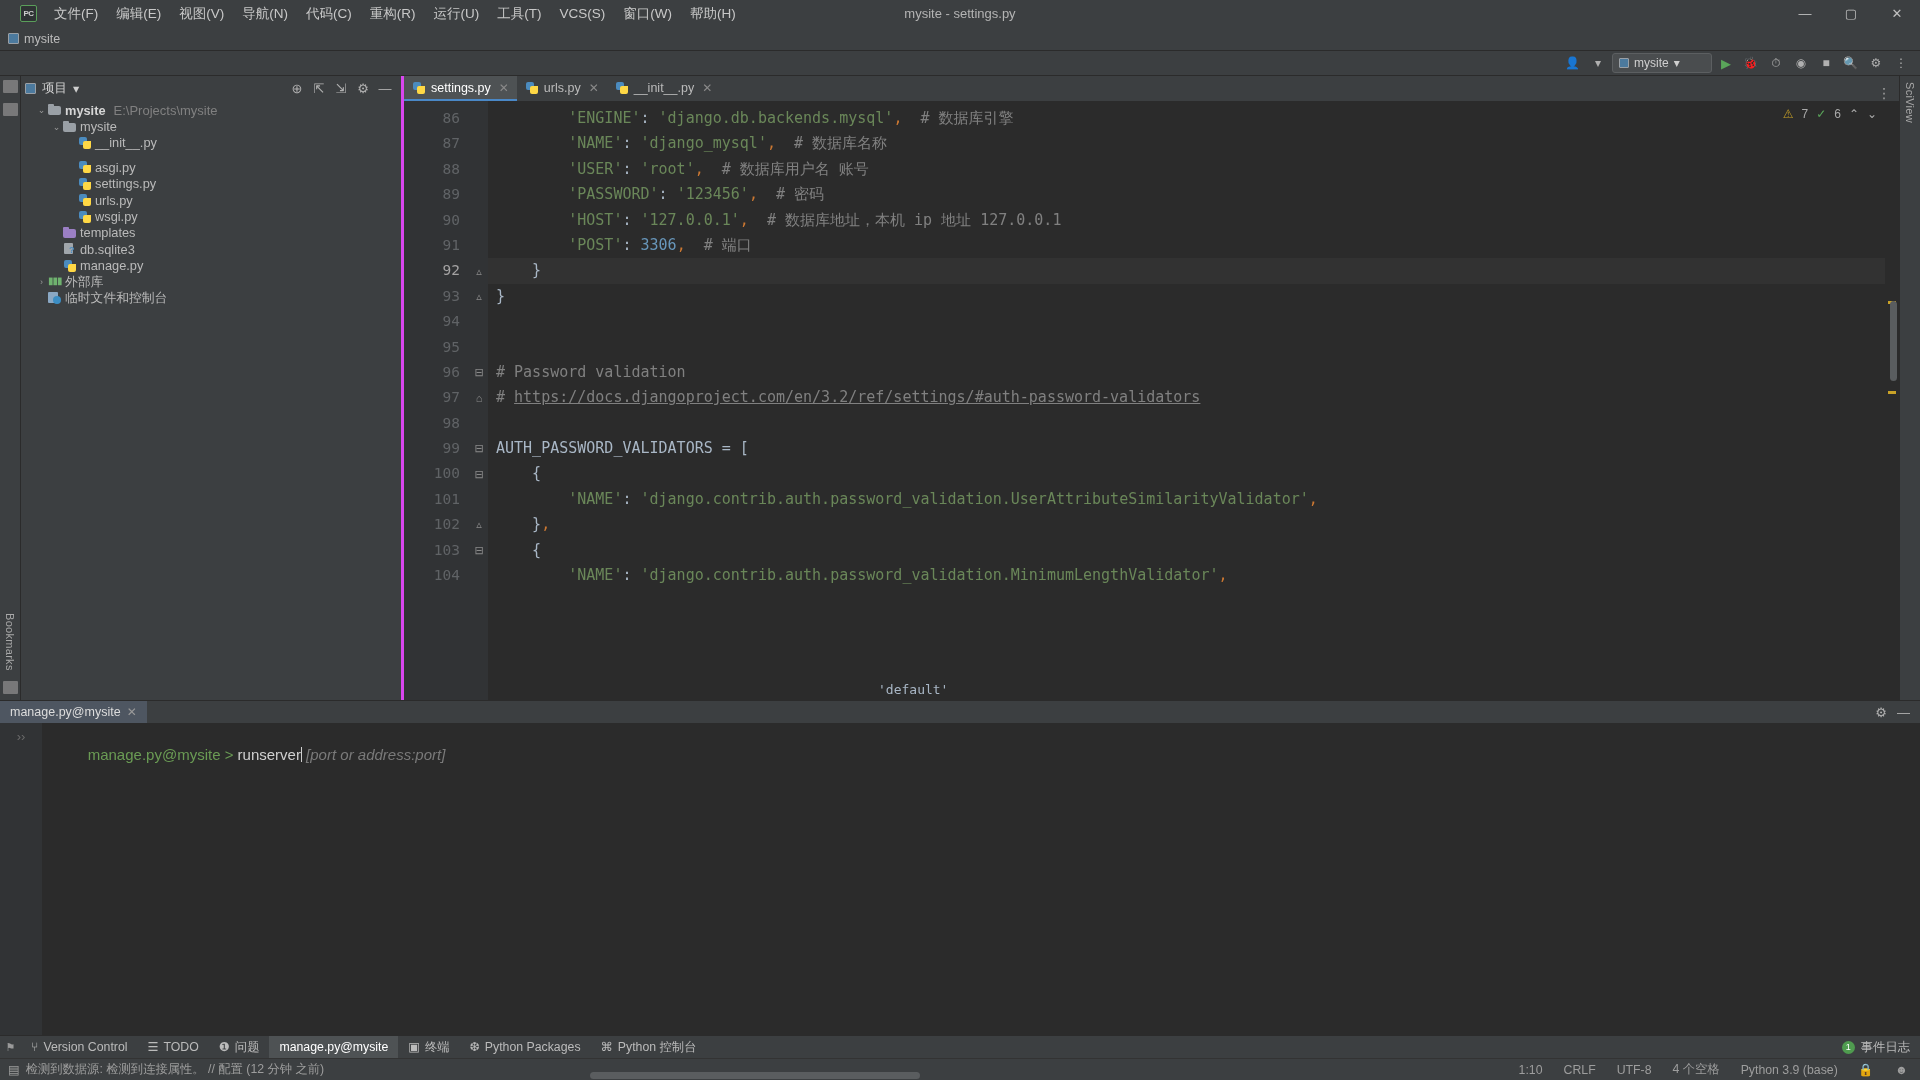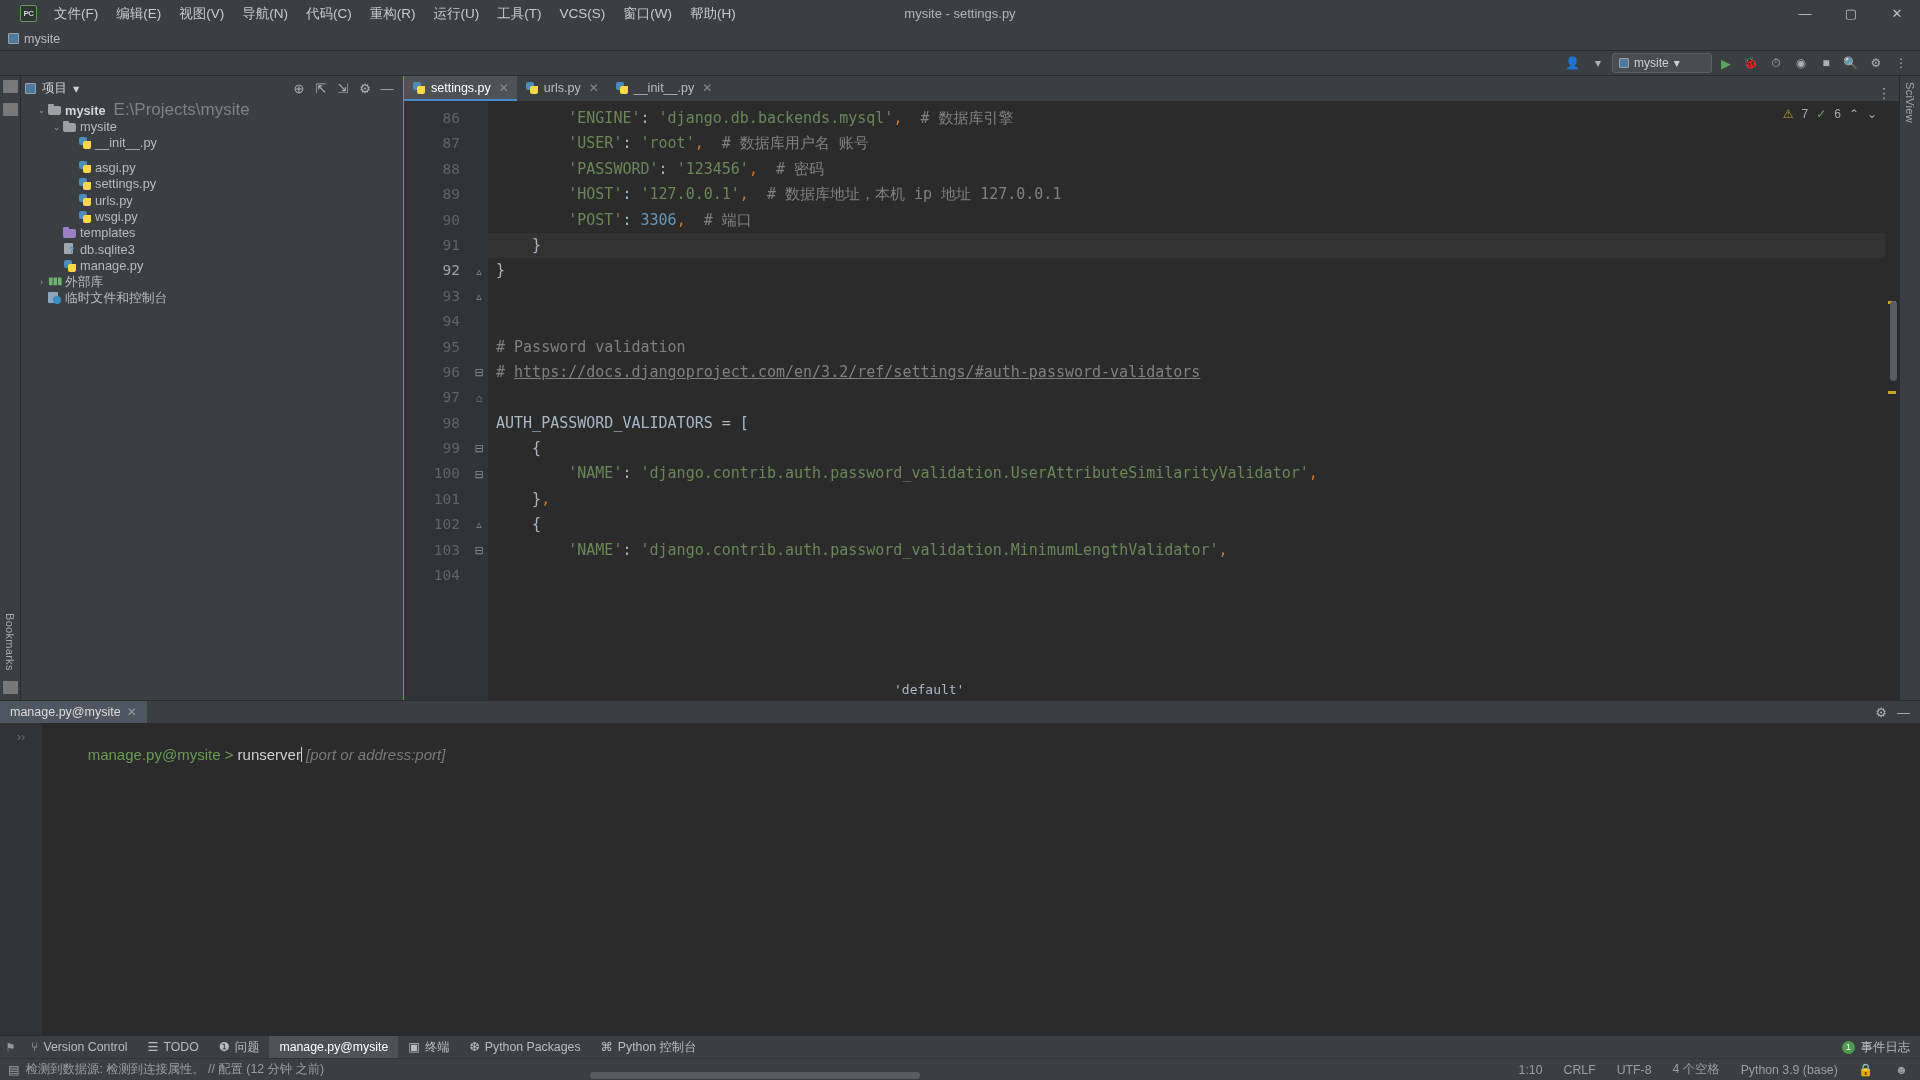--- a/index.html
+++ b/index.html
@@ -56,30 +56,30 @@
   .body-row { flex: 1 1 auto; display: flex; min-height: 0; }
 
   .left-rail {
     width: 21px; background: #3c3f41; border-right: 1px solid #2b2b2b;
     display: flex; flex-direction: column; align-items: center; padding-top: 4px; gap: 10px;
   }
   .rail-vert { writing-mode: vertical-rl; font-size: 11px; color: #a9a9a9; letter-spacing: 0.3px; }
   .rail-ico { width: 15px; height: 13px; background: #8c8c8c; border-radius: 1px; opacity: .75; }
 
   
-  .project-panel { width: 383px; background: #3c3f41; display: flex; flex-direction: column; border-right: 1px solid #d946ef; }
+  .project-panel { width: 383px; background: #3c3f41; display: flex; flex-direction: column; border-right: 3px solid #d946ef; }
   .pp-header { height: 24px; display: flex; align-items: center; padding: 0 4px; gap: 5px; font-size: 12.5px; }
   .pp-title { display: flex; align-items: center; gap: 6px; color: #cfcfcf; }
   .pp-icons { margin-left: auto; display: flex; align-items: center; gap: 6px; padding-right: 4px; }
   .pp-ico { width: 16px; height: 16px; display: flex; align-items: center; justify-content: center; color: #b0b0b0; font-size: 13px; }
   .tree { flex: 1; overflow: hidden; font-size: 12.8px; padding-top: 2px; }
   .tree-row { display: flex; align-items: center; height: 16.4px; white-space: nowrap; color: #bababa; }
   .tree-row .arrow { width: 13px; text-align: center; font-size: 9px; color: #9a9a9a; }
   .tree-row .fname { margin-left: 3px; }
-  .tree-row .loc { color: #808080; margin-left: 8px; font-size: 17px; }
+  .tree-row .loc { color: #808080; margin-left: 8px; font-size: 13px; }
   .bold { font-weight: bold; color: #d6d6d6; }
   .ico { width: 14px; height: 14px; display: inline-block; position: relative; flex: 0 0 14px; }
   .ico.folder::before { content: ""; position: absolute; left: 0; top: 3px; width: 13px; height: 9px;
                         background: #9aa0a6; border-radius: 1px 2px 2px 2px; }
   .ico.folder::after  { content: ""; position: absolute; left: 0; top: 1px; width: 6px; height: 3px; background: #9aa0a6; border-radius: 1px; }
   .ico.folder.purple::before { background: #9b7fc4; } .ico.folder.purple::after { background: #9b7fc4; }
   .ico.folder.mod::before { background: #9aa0a6; } 
   .ico.py::before { content: ""; position: absolute; left: 1px; top: 1px; width: 8px; height: 8px;
                     background: #4b8bbe; border-radius: 2px 2px 0 2px; }
   .ico.py::after  { content: ""; position: absolute; left: 5px; top: 5px; width: 8px; height: 8px;
@@ -376,20 +376,21 @@
             <div class="fmark"></div>
             <div class="fmark">⊟</div>
             <div class="fmark">⊟</div>
             <div class="fmark"></div>
             <div class="fmark">▵</div>
             <div class="fmark">⊟</div>
             <div class="fmark"></div>
           </div>
         <div class="code-area" id="code-area">
             <div class="cline"><span>        </span><span class="s-str">'ENGINE'</span><span>: </span><span class="s-str">'django.db.backends.mysql'</span><span class="s-punc">,</span><span class="s-com">  # 数据库引擎</span></div>
+            <div class="cline"><span>        </span><span class="s-str">'NAME'</span><span>: </span><span class="s-str">'django_mysql'</span><span class="s-punc">,</span><span class="s-com">  # 数据库名称</span></div>
             <div class="cline"><span>        </span><span class="s-str">'USER'</span><span>: </span><span class="s-str">'root'</span><span class="s-punc">,</span><span class="s-com">  # 数据库用户名 账号</span></div>
             <div class="cline"><span>        </span><span class="s-str">'PASSWORD'</span><span>: </span><span class="s-str">'123456'</span><span class="s-punc">,</span><span class="s-com">  # 密码</span></div>
             <div class="cline"><span>        </span><span class="s-str">'HOST'</span><span>: </span><span class="s-str">'127.0.0.1'</span><span class="s-punc">,</span><span class="s-com">  # 数据库地址，本机 ip 地址 127.0.0.1</span></div>
             <div class="cline"><span>        </span><span class="s-str">'POST'</span><span>: </span><span class="s-num">3306</span><span class="s-punc">,</span><span class="s-com">  # 端口</span></div>
             <div class="cline cur"><span>    }</span></div>
             <div class="cline"><span>}</span></div>
             <div class="cline">&nbsp;</div>
             <div class="cline">&nbsp;</div>
             <div class="cline"><span class="s-com"># Password validation</span></div>
             <div class="cline"><span class="s-com"># </span><span class="s-link">https://docs.djangoproject.com/en/3.2/ref/settings/#auth-password-validators</span></div>
@@ -409,21 +410,21 @@
 
         <div class="insp-widget">
           <span class="warn">⚠</span>
           <span>7</span>
           <span class="ok">✓</span>
           <span>6</span>
           <span>⌃</span>
           <span>⌄</span>
         </div>
 
-        <div class="floating-hint" style="left:470px; bottom:2px;margin-left:16px;">'default'</div>
+        <div class="floating-hint" style="left:470px; bottom:2px;">'default'</div>
       </div>
     </div>
 
     <div class="right-rail">
       <div class="rail-vert">SciView</div>
     </div>
   </div>
 
   <div class="run-panel">
     <div class="rp-head">

